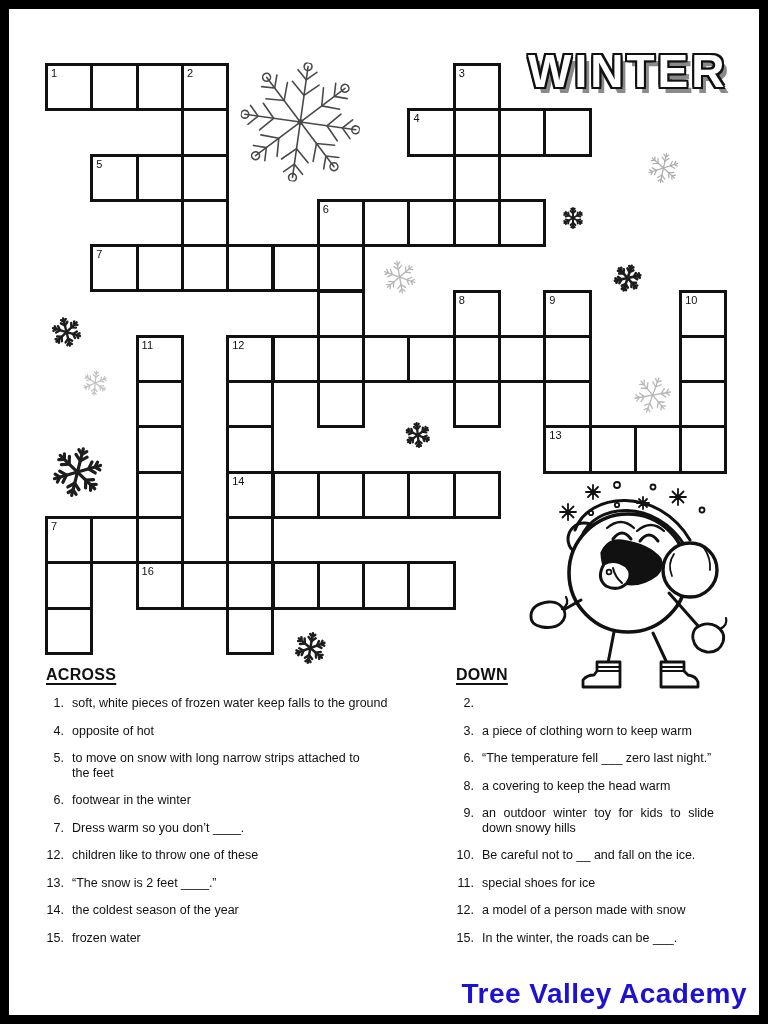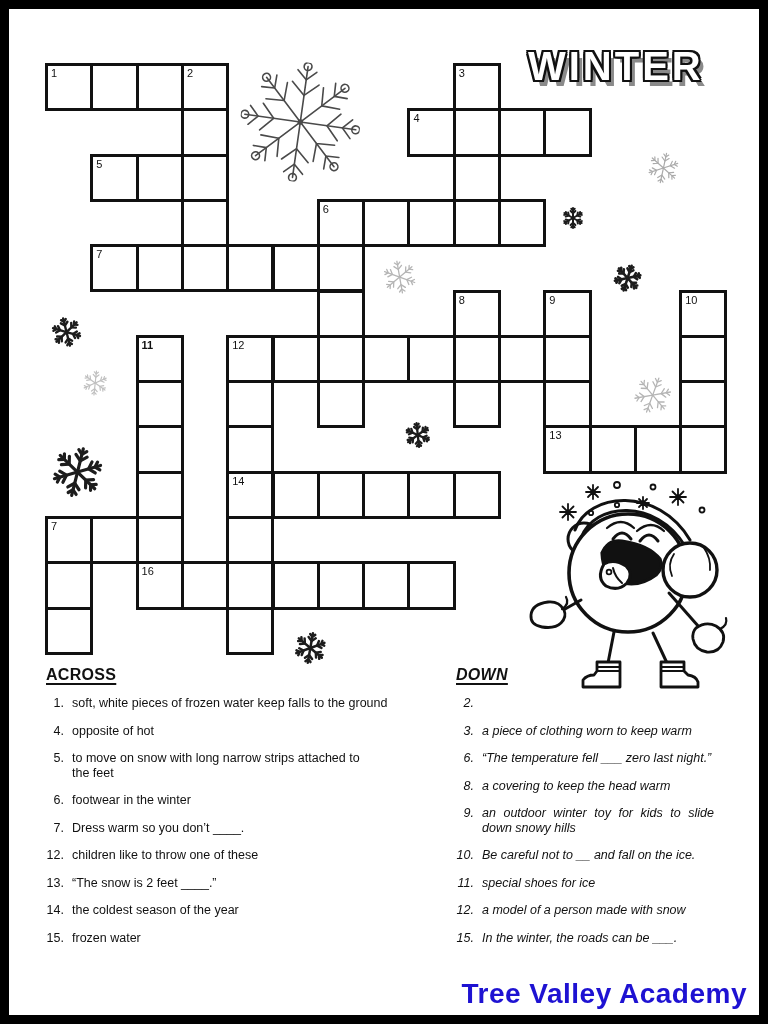--- a/index.html
+++ b/index.html
@@ -2,40 +2,40 @@
 <html><head>
 <meta charset="utf-8">
 <style>
   html,body{margin:0;padding:0;background:#000;}
   #stage{position:relative;width:768px;height:1024px;background:#fff;overflow:hidden;
          font-family:"Liberation Sans",sans-serif;color:#111;}
   .frame{position:absolute;inset:0;border:9px solid #000;pointer-events:none;z-index:50;}
 
   
   .title{position:absolute;left:528px;top:44px;margin:0;z-index:5;
-         font-family:"Liberation Sans",sans-serif;font-weight:900;font-size:40px;
+         font-family:"Liberation Sans",sans-serif;font-weight:900;font-size:46px;
          letter-spacing:3px;color:#fff;
          text-shadow:-2px -2px 0 #111,2px -2px 0 #111,-2px 2px 0 #111,2px 2px 0 #111,
                      -2px 0 0 #111,2px 0 0 #111,0 -2px 0 #111,0 2px 0 #111,
                      5px 6px 0 #8a8a8a;}
 
   
   .cell{position:absolute;box-sizing:border-box;width:48.3px;height:48.3px;
         background:#fff;border:3px solid #111;z-index:4;}
   .cell .n{position:absolute;top:1px;left:3px;font-size:11px;line-height:12px;color:#111;
            font-family:"Liberation Sans",sans-serif;}
 
   
   .flake{position:absolute;z-index:2;}
   .snowman{position:absolute;left:518px;top:476px;z-index:6;}
 
   
   .clues{position:absolute;top:666px;z-index:3;}
   .clues.across{left:40px;width:352px;}
-  .clues.down{left:450px;width:300px;font-style:italic;}
+  .clues.down{left:450px;width:300px;}
   .clues h2{margin:0 0 12px 6px;font-size:16px;letter-spacing:.3px;
             text-decoration:underline;text-decoration-thickness:2px;text-underline-offset:3px;}
   .clues ol{list-style:none;margin:0;padding:0;}
   .clue{display:flex;margin-bottom:13px;font-size:12.5px;line-height:14.5px;}
   .clue .num{flex:0 0 24px;text-align:right;margin-right:8px;}
   .across .clue .text{width:318px;white-space:pre-line;}
   .down .clue .text{width:232px;white-space:pre-line;}
   .clue.justify .text{text-align:justify;}
 
   .brand{position:absolute;right:21px;bottom:14px;font-size:28px;font-weight:bold;
@@ -501,21 +501,21 @@
       <div class="cell" style="left: 543.3px; top: 380.1px;"></div>
       <div class="cell" style="left: 543.3px; top: 425.4px;">
         <span class="n">13</span>
       </div>
       <div class="cell" style="left: 679.2px; top: 289.5px;">
         <span class="n">10</span>
       </div>
       <div class="cell" style="left: 679.2px; top: 334.8px;"></div>
       <div class="cell" style="left: 679.2px; top: 380.1px;"></div>
       <div class="cell" style="left: 679.2px; top: 425.4px;"></div>
-      <div class="cell" style="left: 135.6px; top: 334.8px; font-weight: bold;">
+      <div class="cell" style="left: 135.6px; top: 334.8px;">
         <span class="n">11</span>
       </div>
       <div class="cell" style="left: 135.6px; top: 380.1px;"></div>
       <div class="cell" style="left: 135.6px; top: 425.4px;"></div>
       <div class="cell" style="left: 135.6px; top: 470.7px;"></div>
       <div class="cell" style="left: 135.6px; top: 516px;"></div>
       <div class="cell" style="left: 135.6px; top: 561.3px; text-align: center;">
         <span class="n">16</span>
       </div>
       <div class="cell" style="left: 226.2px; top: 334.8px;">

